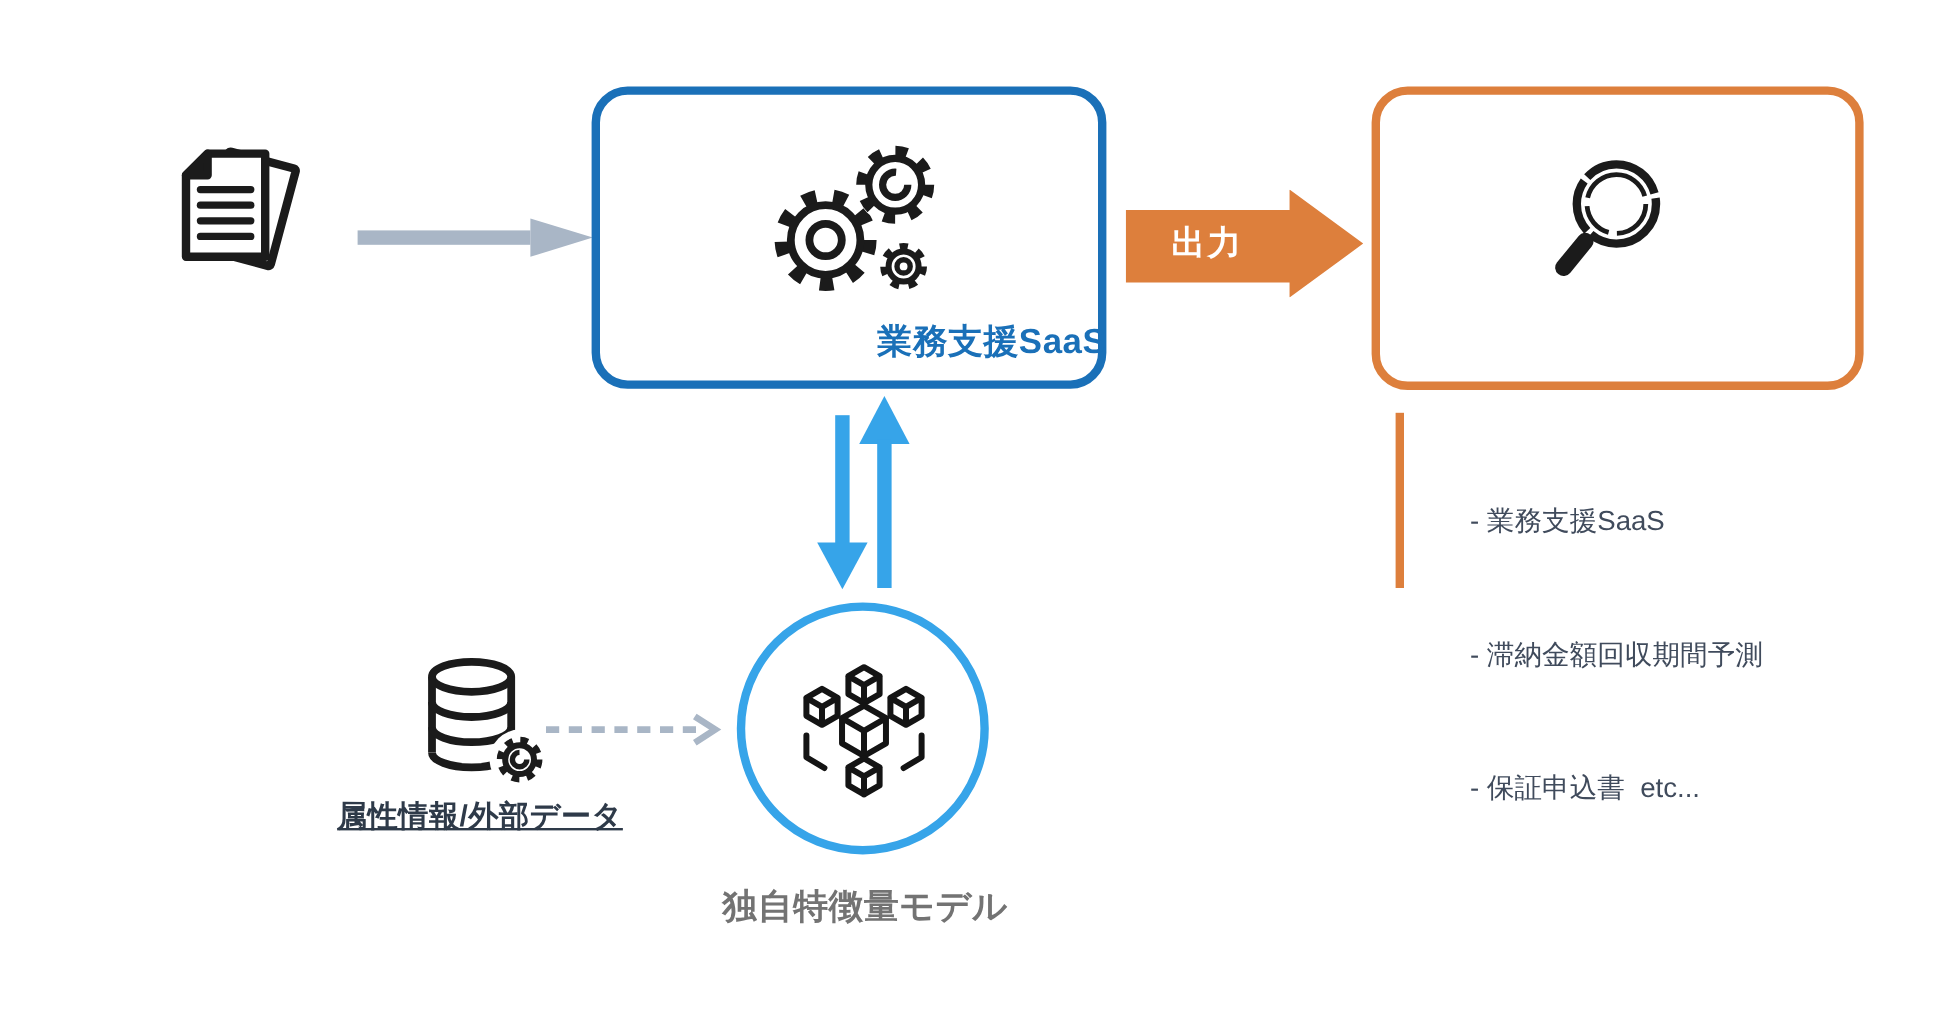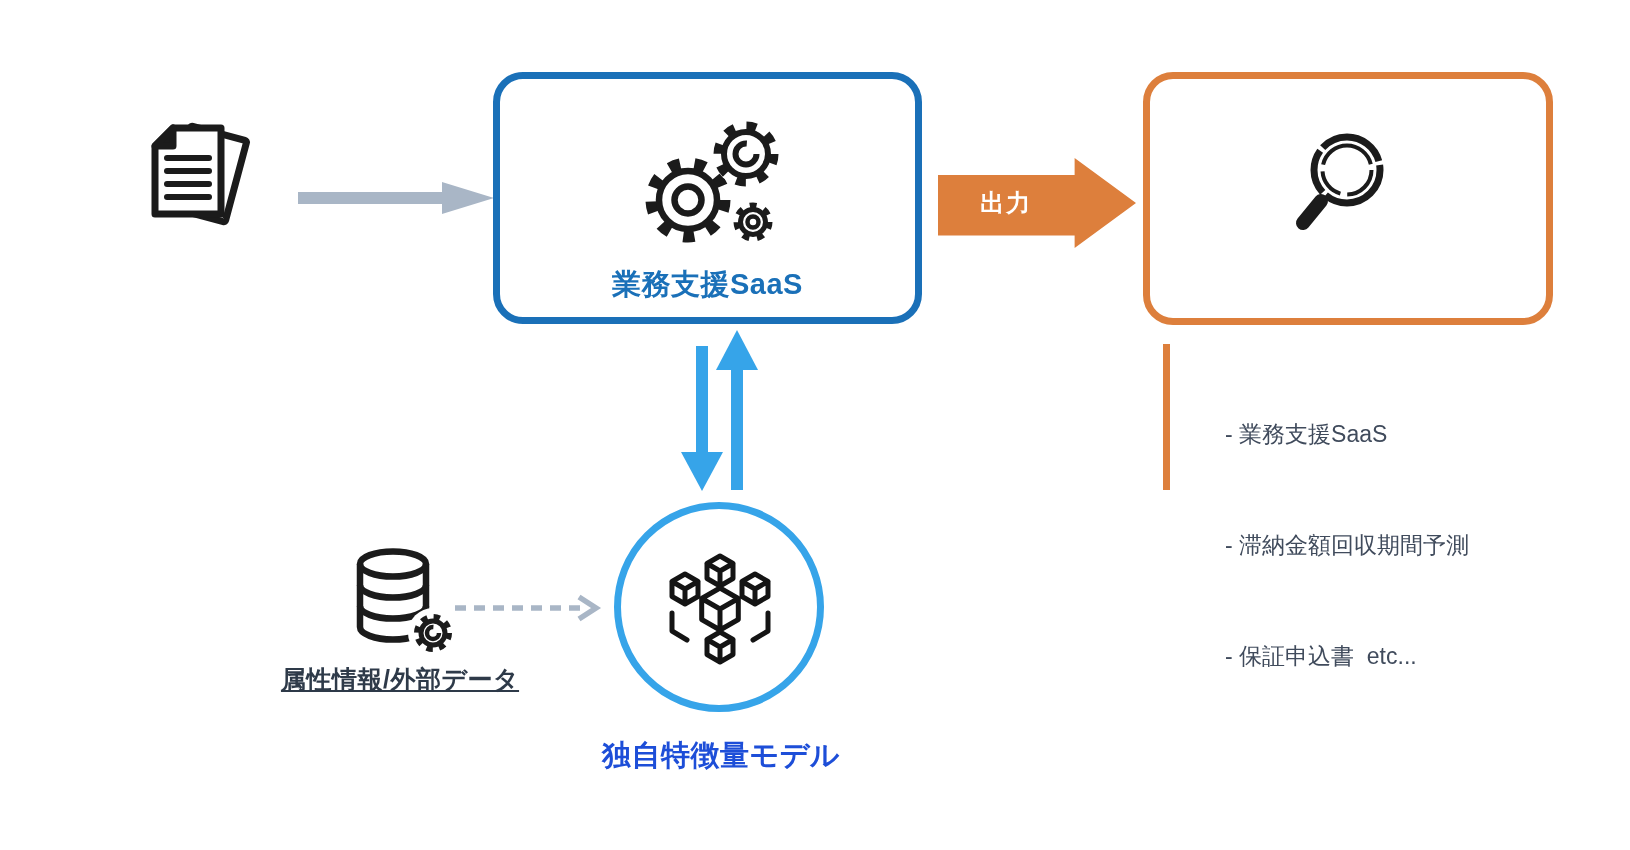--- a/index.html
+++ b/index.html
@@ -7,33 +7,33 @@
     position:relative;width:1630px;height:850px;background:#ffffff;overflow:hidden;
     font-family:"Liberation Sans","DejaVu Sans",sans-serif;color:#2e3a49;
   }
   .abs{position:absolute;}
   
   .box{position:absolute;background:#fff;border-radius:30px;box-sizing:border-box;}
   .box.blue{left:493px;top:72px;width:429px;height:252px;border:7px solid #1a70b8;}
   .box.orange{left:1143px;top:72px;width:410px;height:253px;border:7px solid #dd7f3c;}
   .node-label{position:absolute;text-align:center;font-weight:700;letter-spacing:.5px;}
   .lbl-app{left:98px;top:264px;width:220px;font-size:30px;color:#2e3a49;}
-  .lbl-saas{left:493px;top:265px;width:429px;font-size:29px;color:#1a70b8;}
+  .lbl-saas{left:493px;top:265px;width:429px;font-size:29px;color:#1a70b8;text-align:right;}
   .lbl-result{left:1143px;top:268px;width:410px;font-size:28px;color:#dd7f3c;}
-  .lbl-model{left:571px;top:736px;width:300px;font-size:29px;color:#1d4ed8;}
+  .lbl-model{left:571px;top:736px;width:300px;font-size:29px;color:#737373;}
   .lbl-data{left:275px;top:663px;width:250px;font-size:25px;color:#2e3a49;text-decoration:underline;}
   
   .model-circle{position:absolute;left:614px;top:502px;width:210px;height:210px;
     border:7px solid #36a4e9;border-radius:50%;box-sizing:border-box;background:#fff;}
   
   .output-arrow{position:absolute;left:938px;top:158px;width:198px;height:90px;background:#dd7f3c;
     clip-path:polygon(0 19%,69% 19%,69% 0,100% 50%,69% 100%,69% 86%,0 86%);}
   .output-arrow span{position:absolute;left:0;top:0;width:69%;height:100%;
     display:flex;align-items:center;justify-content:center;
-    color:#fff;font-size:24px;font-weight:700;letter-spacing:2px;font-family:Liberation Serif, serif;}
+    color:#fff;font-size:28px;font-weight:700;letter-spacing:2px;font-family:Liberation Serif, serif;}
   
   .result-list-bar{position:absolute;left:1163px;top:344px;width:7px;height:146px;background:#dd7f3c;}
   .result-list{position:absolute;left:1225px;top:342px;margin:0;padding:0;list-style:none;
     font-size:23px;line-height:37px;color:#404b5c;white-space:pre-wrap;}
   
   svg{display:block;overflow:visible;}
   .ic{position:absolute;}
   .ic-doc{left:143px;top:116px;}
   .ic-gears{left:633px;top:112px;}
   .ic-mag{left:1283px;top:122px;}

